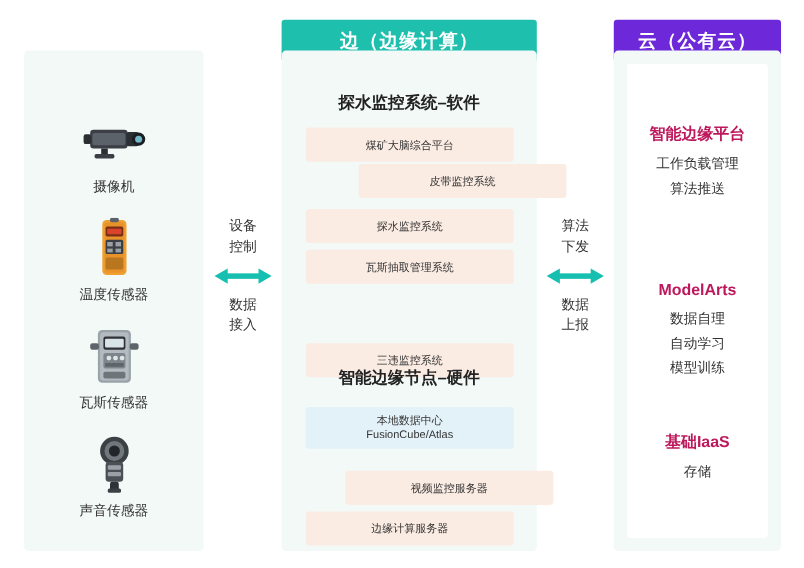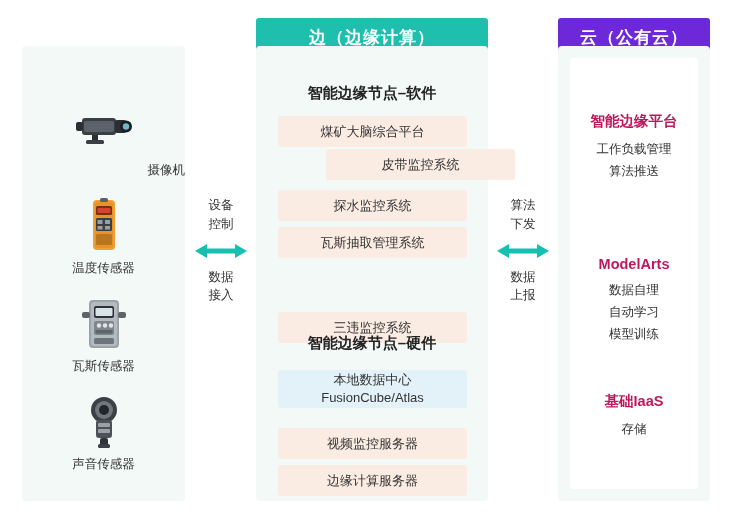--- a/index.html
+++ b/index.html
@@ -97,21 +97,21 @@
     height: 56px;
     display: flex;
     align-items: center;
     justify-content: center;
   }
   .device-label {
     font-size: 12.5px;
     color: #333333;
     margin-top: 6px;
   }
-  #device-item-0 { top: 54px; text-align: right; }
+  #device-item-0 { top: 54px; }
   #device-item-1 { top: 152px; }
   #device-item-2 { top: 250px; }
   #device-item-3 { top: 348px; }
 
   
   .section-title {
     position: absolute;
     width: 232px;
     left: 0;
     text-align: center;
@@ -125,37 +125,37 @@
   .edge-pill {
     position: absolute;
     left: 22px;
     width: 189px;
     height: 31px;
     background: #fbece3;
     border-radius: 3px;
     display: flex;
     align-items: center;
     justify-content: center;
-    font-size: 13px;
+    font-size: 10px;
     color: #333333;
     box-sizing: border-box;
   }
   .edge-pill.highlight {
     background: #e3f1f8;
     height: 38px;
     flex-direction: column;
     line-height: 1.35;
   }
   #edge-sw-0 { top: 70px; }
   #edge-sw-1 { top: 103px; margin-left: 48px; }
   #edge-sw-2 { top: 144px; }
   #edge-sw-3 { top: 181px; }
   #edge-sw-4 { top: 218px; margin-top: 48px; }
   #edge-hw-0 { top: 324px; }
-  #edge-hw-1 { top: 382px; }
+  #edge-hw-1 { top: 382px; margin-left: 36px; }
   #edge-hw-2 { top: 419px; }
 
   
   #cloud-inner {
     position: absolute;
     left: 570px;
     top: 58px;
     width: 128px;
     height: 431px;
     background: #ffffff;
@@ -301,21 +301,21 @@
     </div>
     <div class="conn-label">
       <span class="pill-line">数据</span>
       <span class="pill-line">接入</span>
     </div>
   </div>
 
   <div id="edge-header" class="col-header">边（边缘计算）</div>
   <div id="edge-col" class="column">
 
-    <div class="section-title" id="edge-sw-title">智能边缘节点–软件</div>
+    <div class="section-title" id="edge-sw-title">探水监控系统–软件</div>
 
     <div class="edge-pill" id="edge-sw-0">煤矿大脑综合平台</div>
     <div class="edge-pill" id="edge-sw-1">皮带监控系统</div>
     <div class="edge-pill" id="edge-sw-2">探水监控系统</div>
     <div class="edge-pill" id="edge-sw-3">瓦斯抽取管理系统</div>
     <div class="edge-pill" id="edge-sw-4">三违监控系统</div>
 
     <div class="section-title" id="edge-hw-title">智能边缘节点–硬件</div>
 
     <div class="edge-pill highlight" id="edge-hw-0">

